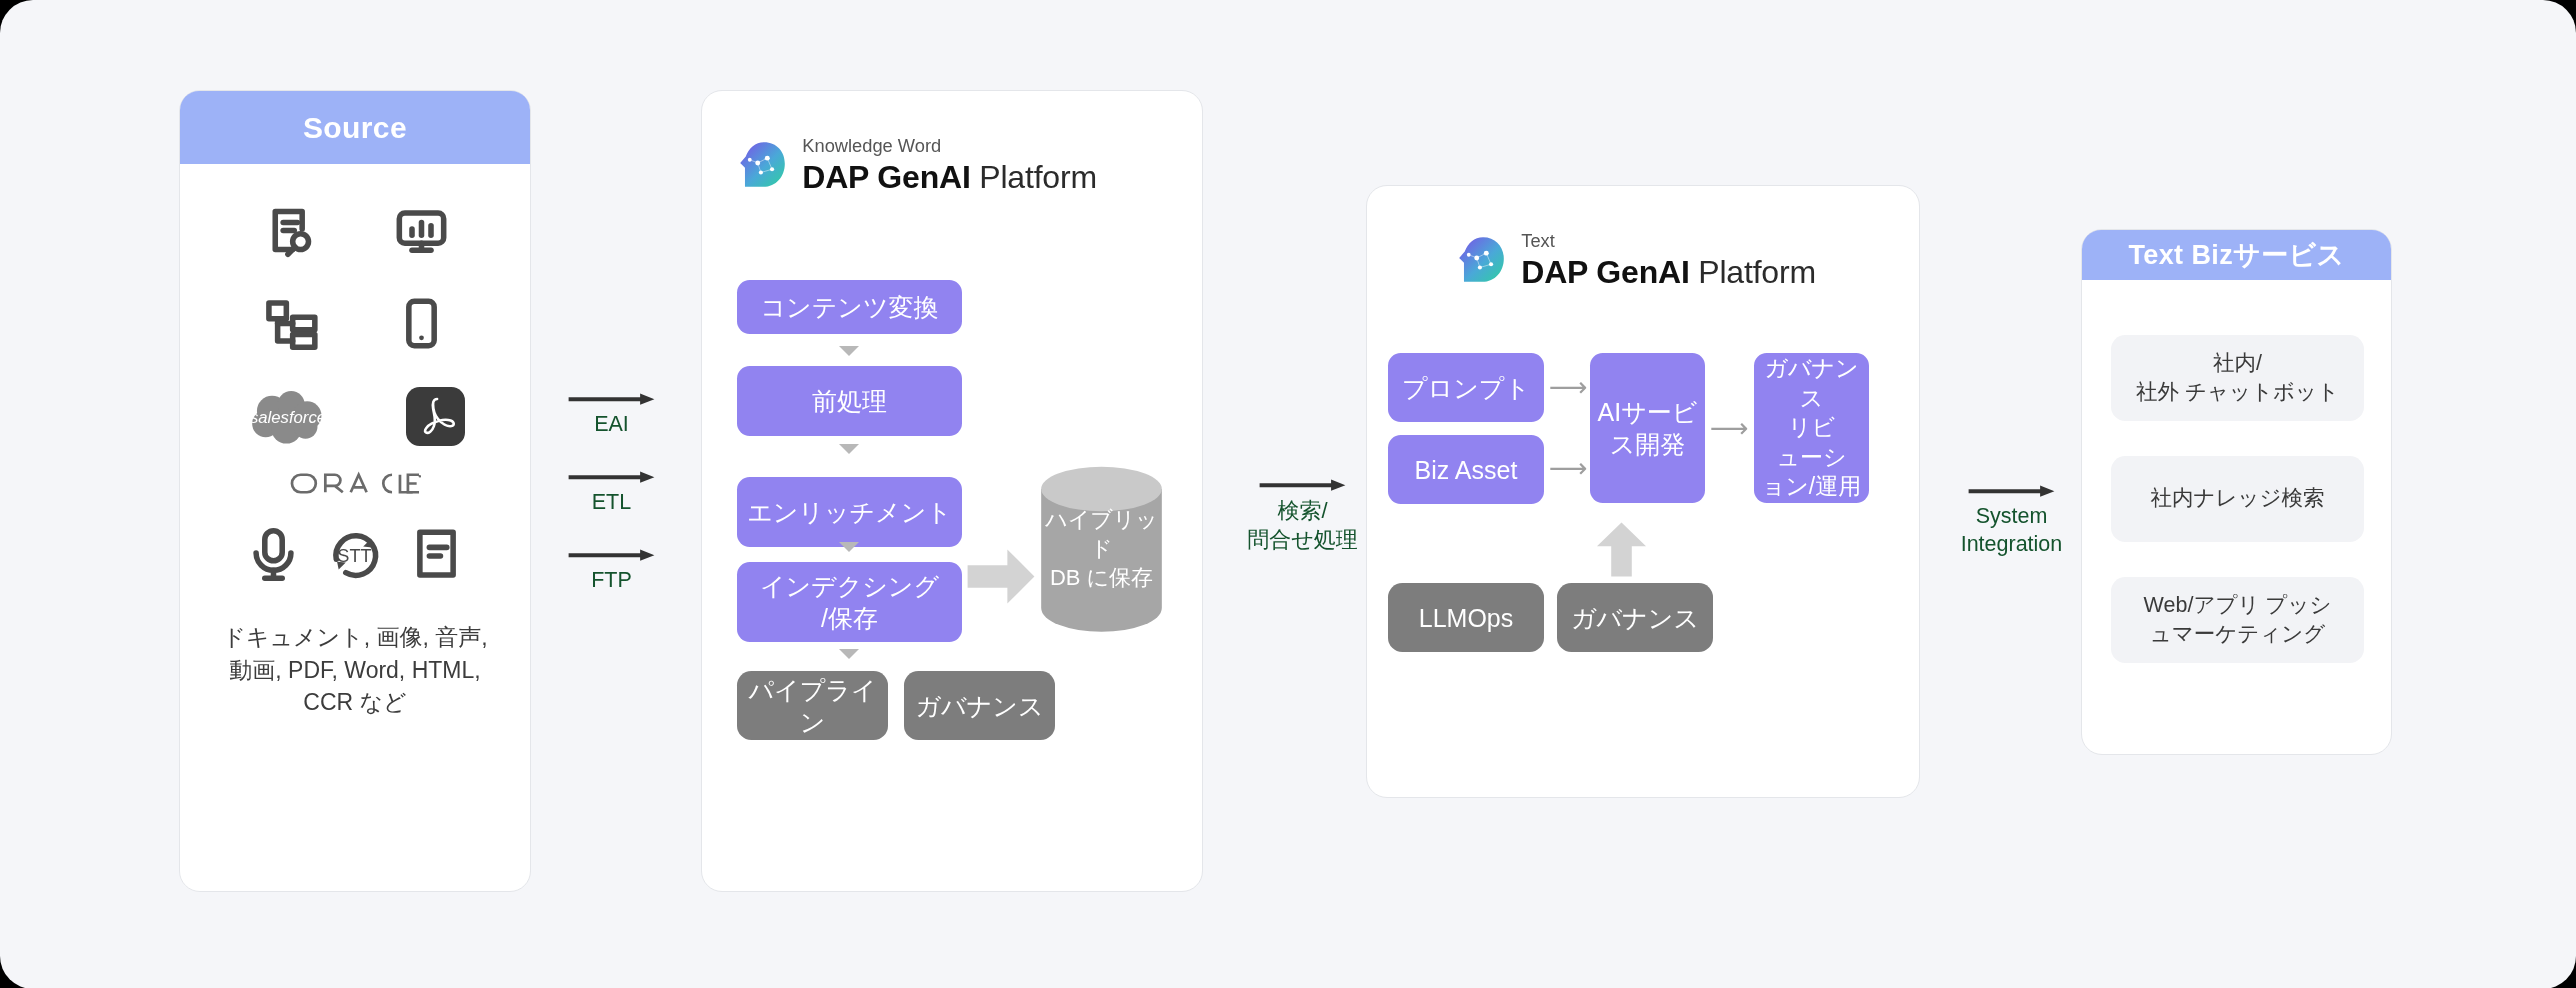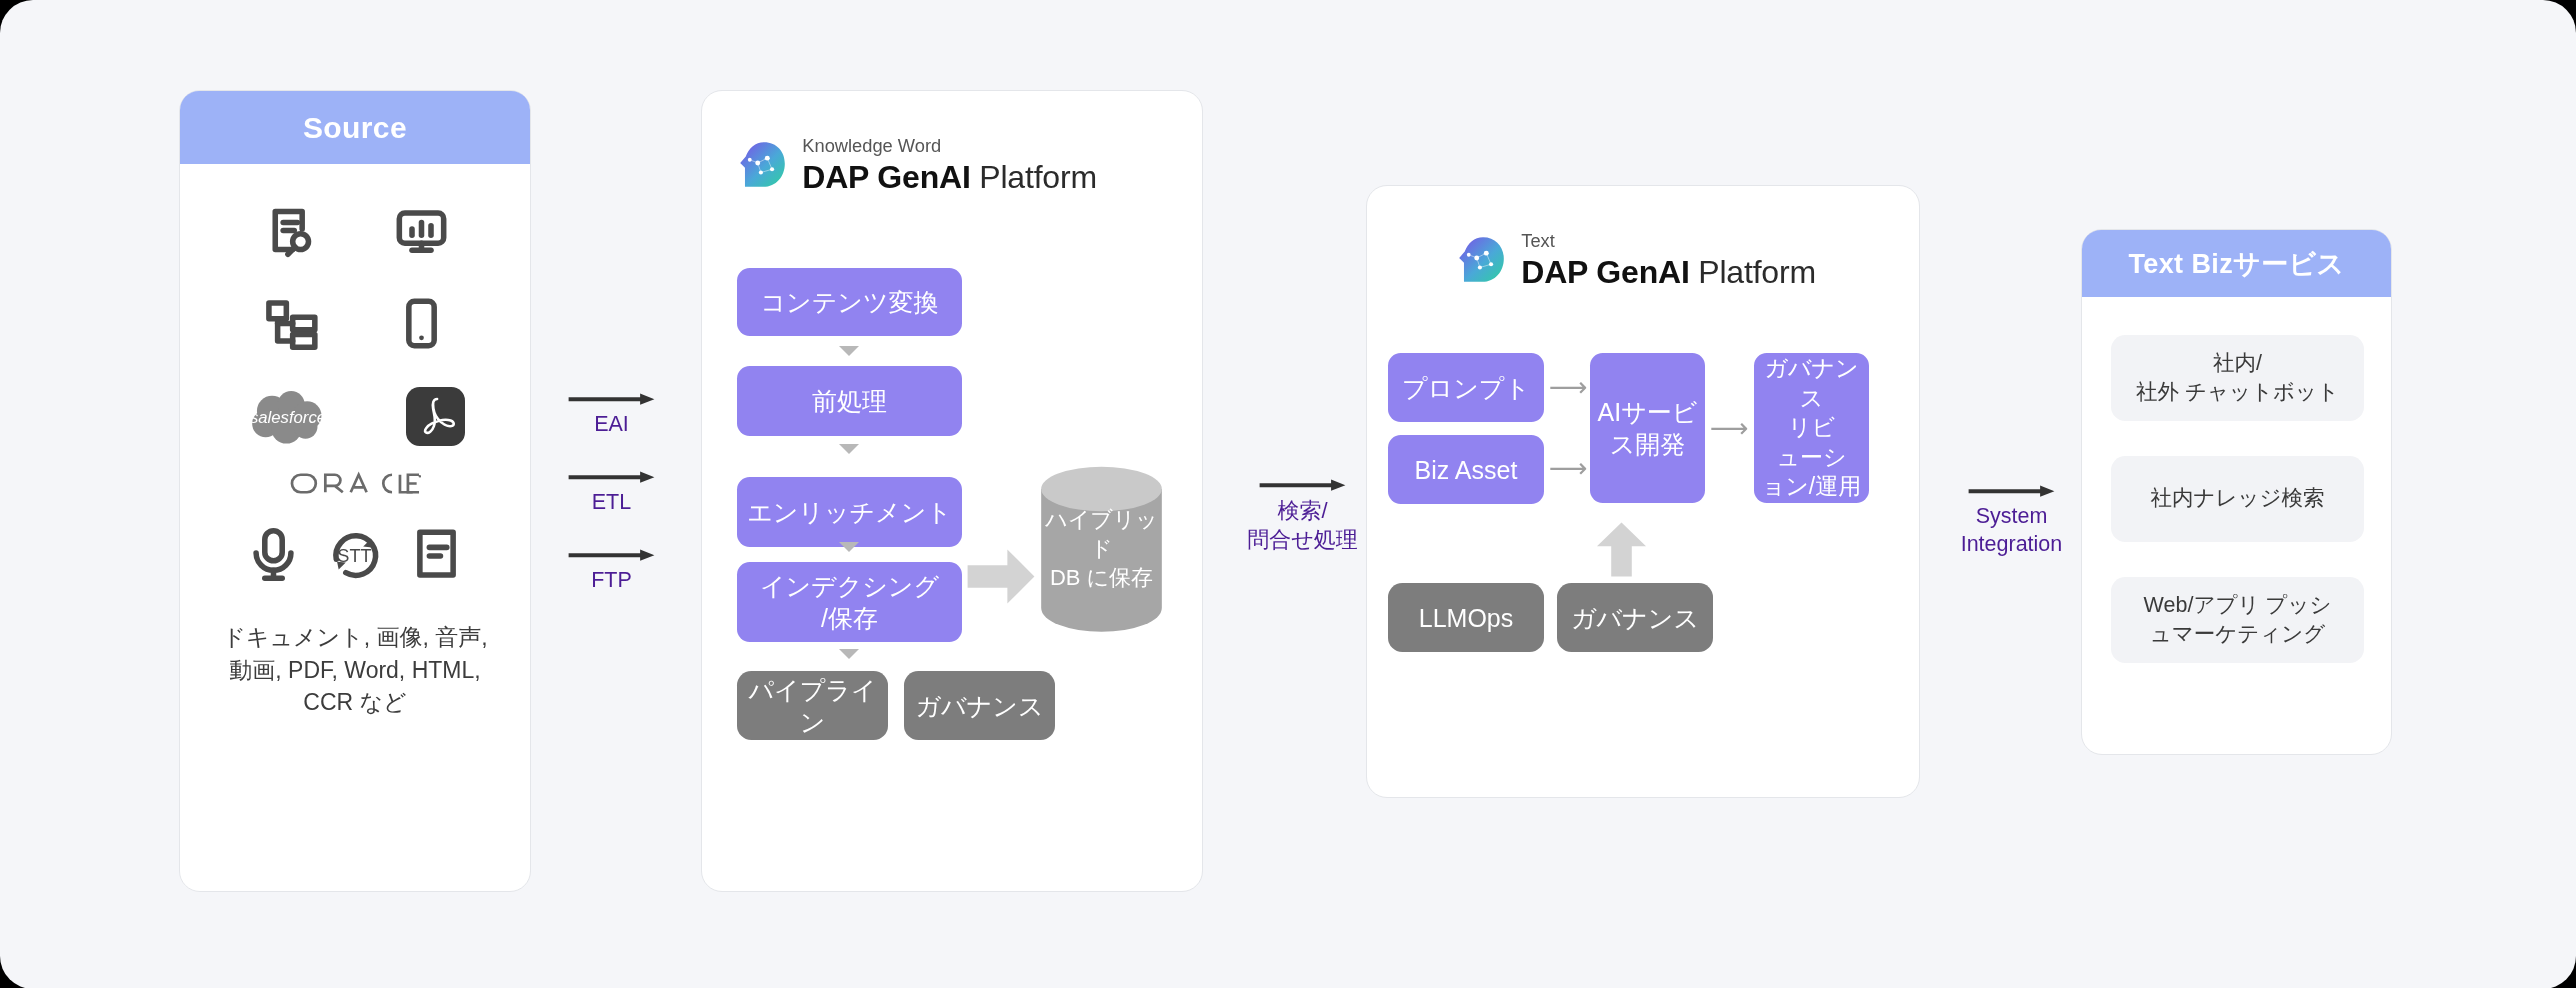--- a/index.html
+++ b/index.html
@@ -43,21 +43,21 @@
   .oracle-wrap{margin-top:21px;display:flex;justify-content:center;}
   .src-caption{
     margin-top:35px;width:100%;text-align:center;
     font-size:23px;color:#3c3c3c;line-height:1.42;font-weight:500;
   }
 
   
   .arrowset{position:absolute;display:flex;flex-direction:column;align-items:center;}
   .arrow-line{display:block;}
   .arrow-cap{
-    font-size:21.5px;color:#4c1d95;text-align:center;line-height:1.3;font-weight:500;
+    font-size:21.5px;color:#14532d;text-align:center;line-height:1.3;font-weight:500;
     margin-top:4.8px;
   }
   .arrow-cap.jp{font-size:22px;}
 
   
   #dap-panel{left:701px;top:90px;width:502px;height:802px;}
   .logo-row{position:absolute;display:flex;align-items:center;gap:14.3px;}
   .logo-mark{width:51px;height:51px;flex:0 0 auto;}
   .logo-text{display:flex;flex-direction:column;line-height:1;}
   .logo-sub{font-size:18.3px;color:#555;margin-bottom:5.6px;font-weight:500;}
@@ -87,21 +87,21 @@
   }
   .fat-arrow{position:absolute;}
 
   
   #text-panel{left:1366px;top:185px;width:554px;height:613px;}
   .sm-arrow{position:absolute;color:#9e9e9e;font-size:27px;line-height:1;}
   .up-arrow{position:absolute;}
 
   
   #biz-panel{left:2081px;top:229px;width:311px;height:526px;}
-  #biz-head{position:absolute;left:0;top:0;width:100%;height:67px;font-size:27px;}
+  #biz-head{position:absolute;left:0;top:0;width:100%;height:50px;font-size:27px;}
   .biz-item{
     position:absolute;left:29px;width:253px;
     background:#f2f3f6;border-radius:14.3px;
     display:flex;align-items:center;justify-content:center;text-align:center;
     color:#3a3a3a;font-size:21.5px;line-height:1.36;box-sizing:border-box;padding:6.4px;
   }
 </style>
 </head>
 <body>
 
@@ -283,21 +283,21 @@
       </svg>
       <div class="logo-text">
         <div class="logo-sub">Knowledge Word</div>
         <div class="logo-main">
           <b>DAP GenAI</b>
           <span>Platform</span>
         </div>
       </div>
     </div>
 
-    <div class="pbox" style="left:35px;top:177px;width:225px;height:68px;white-space:pre-line;">コンテンツ変換</div>
+    <div class="pbox" style="left:35px;top:189px;width:225px;height:54px;white-space:pre-line;">コンテンツ変換</div>
     <div class="tri-down" style="left:137px;top:255px;"></div>
 
     <div class="pbox" style="left:35px;top:275px;width:225px;height:70px;white-space:pre-line;">前処理</div>
     <div class="tri-down" style="left:137px;top:353px;"></div>
 
     <div class="pbox" style="left:35px;top:386px;width:225px;height:70px;white-space:pre-line;">エンリッチメント</div>
     <div class="tri-down" style="left:137px;top:451px;"></div>
 
     <div class="pbox" style="left:35px;top:471px;width:225px;height:80px;white-space:pre-line;">インデクシング
 /保存</div>

